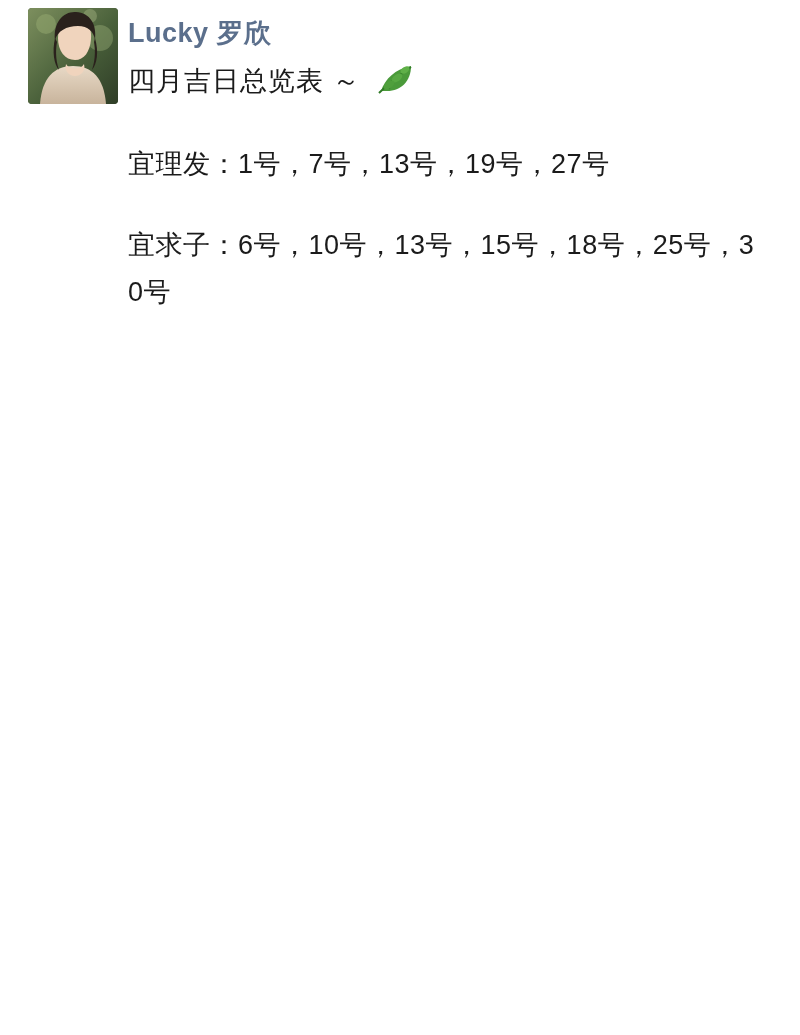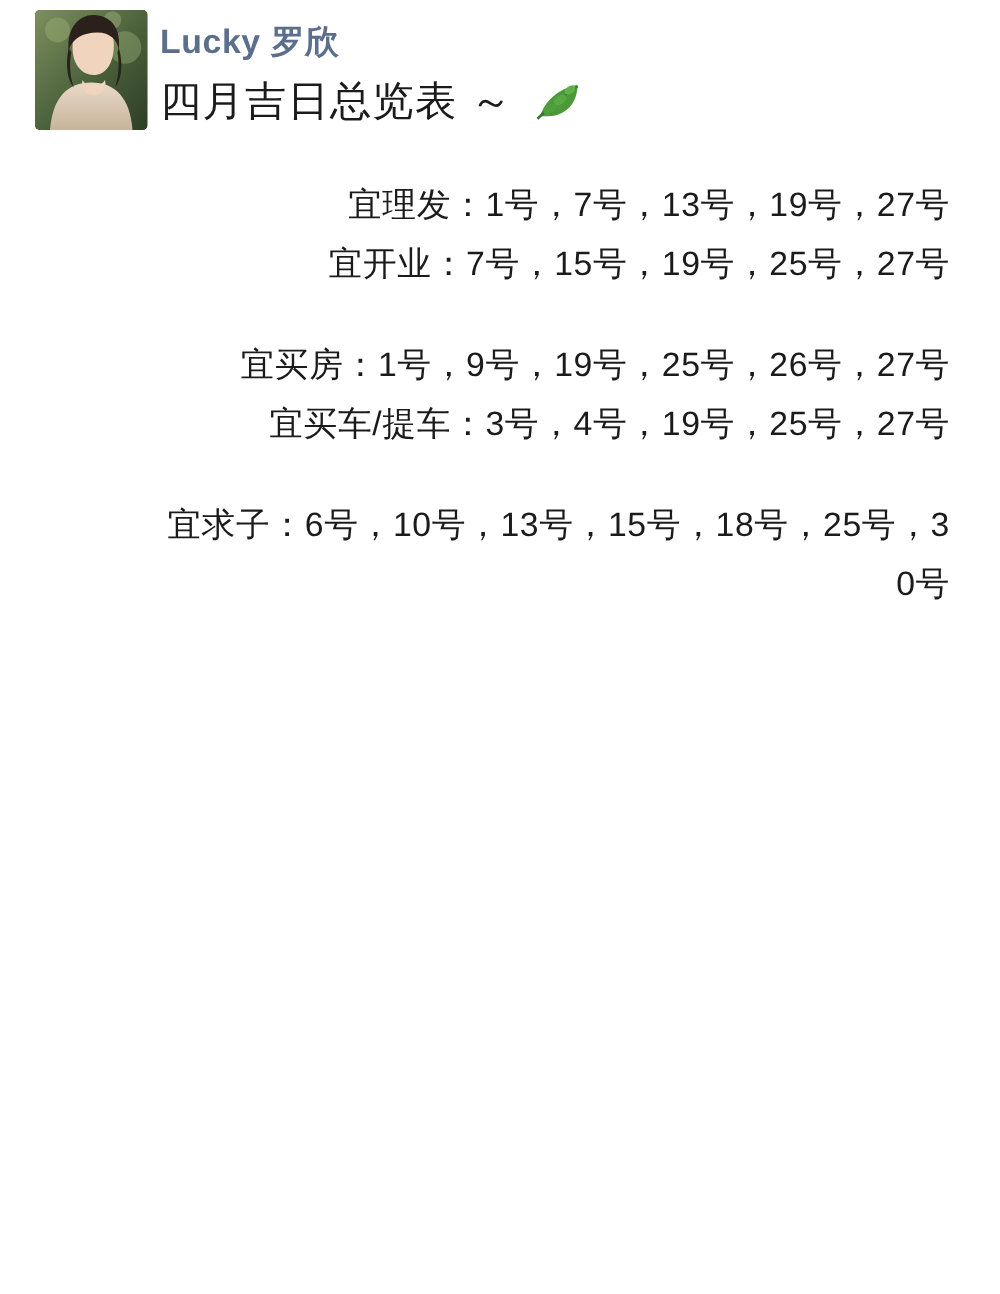--- a/index.html
+++ b/index.html
@@ -40,39 +40,38 @@
     padding-top: 6px;
   }
   .author {
     font-size: 27px;
     font-weight: bold;
     color: #5b6f8c;
     letter-spacing: 0.5px;
     line-height: 34px;
   }
   .subtitle {
-    font-size: 33px;
+    font-size: 27px;
     color: #1b1b1b;
     line-height: 42px;
     margin-top: 10px;
     letter-spacing: 1px;
   }
   .leaf {
     display: inline-block;
     vertical-align: -5px;
     margin-left: 6px;
   }
   .body {
     margin-left: 128px;
     margin-right: 40px;
     margin-top: 34px;
   }
   .group {
     margin-bottom: 34px;
-    text-align: right;
   }
   .group:last-child {
     margin-bottom: 0;
   }
   .line {
     font-size: 27px;
     color: #1b1b1b;
     line-height: 47px;
     letter-spacing: 0.5px;
     text-indent: 0;
@@ -124,28 +123,23 @@
           <ellipse cx="14" cy="24" rx="6" ry="3.5" fill="#4f9f3c" transform="rotate(-35 14 24)"></ellipse>
         </svg>
       </span>
     </div>
   </div>
 
   <div class="body">
 
     <div class="group">
       <div class="line">宜理发：1号，7号，13号，19号，27号</div>
-      <div class="line">宜开业：7号，15号，19号，25号，27号</div>
     </div>
 
 
-    <div class="group">
-      <div class="line">宜买房：1号，9号，19号，25号，26号，27号</div>
-      <div class="line">宜买车/提车：3号，4号，19号，25号，27号</div>
-    </div>
 
     <div class="group">
     </div>
 
     <div class="group">
       <div class="line">宜求子：6号，10号，13号，15号，18号，25号，30号</div>
     </div>
 
   </div>
 </div>

